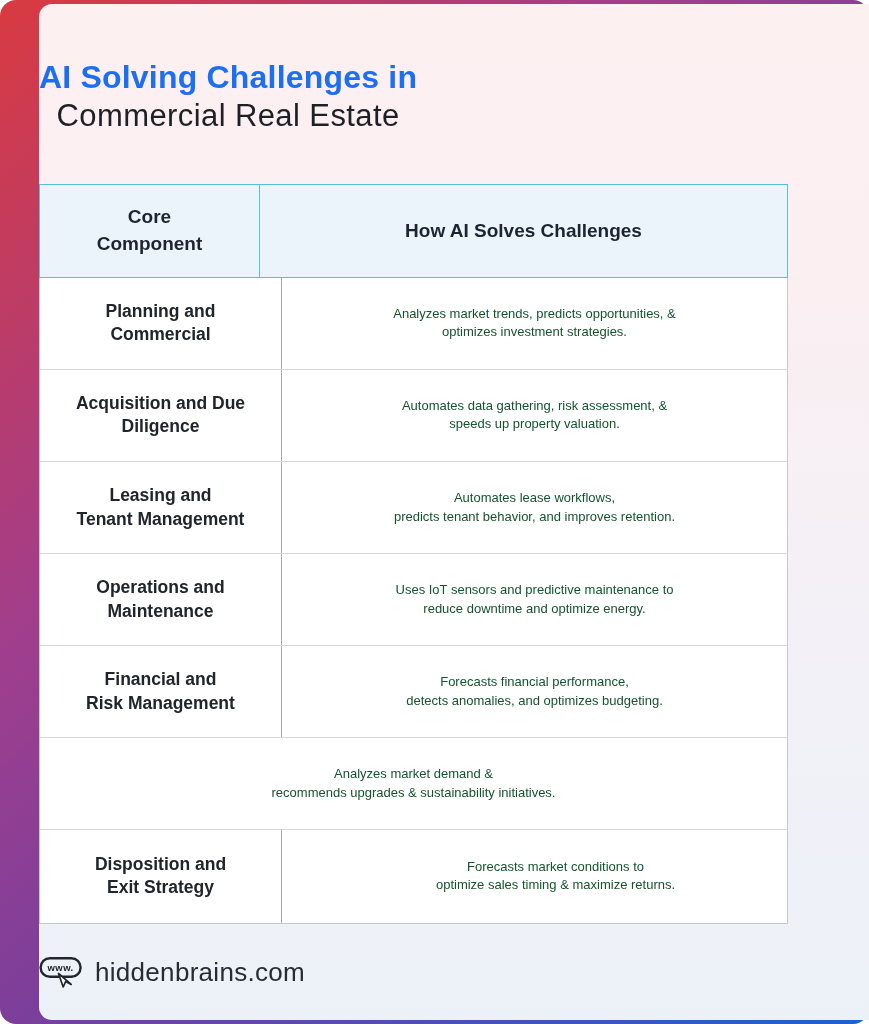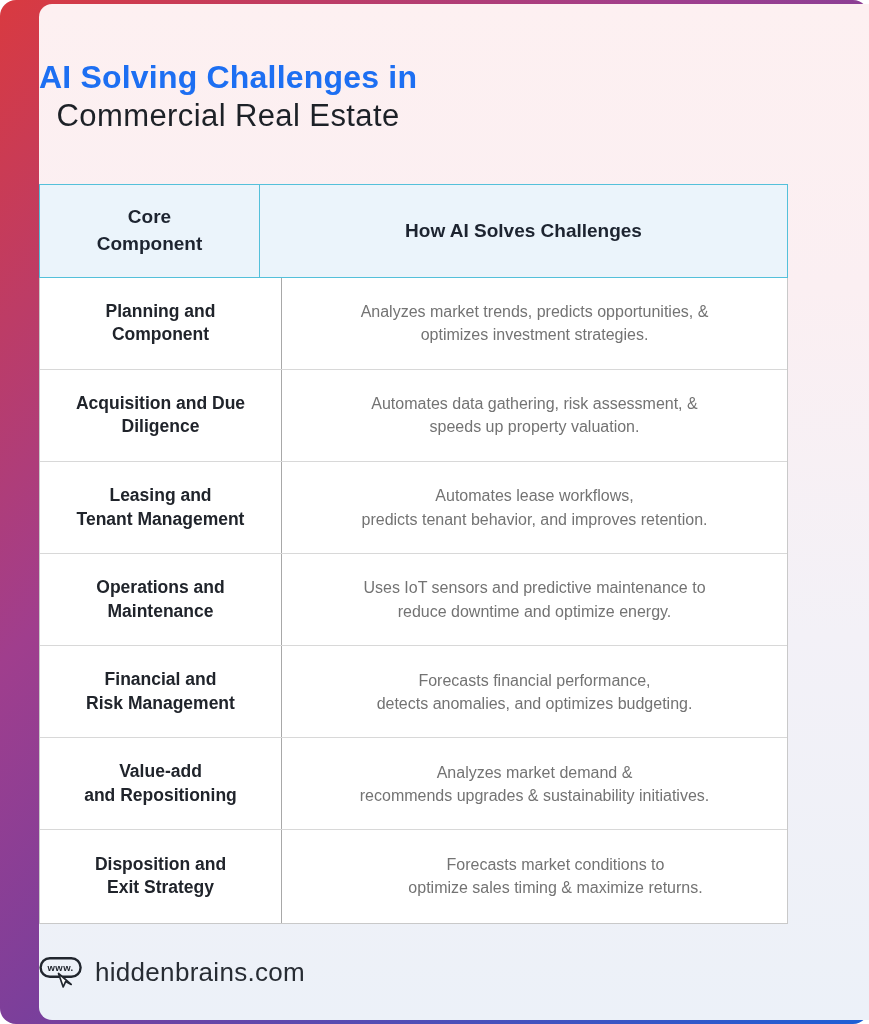--- a/index.html
+++ b/index.html
@@ -56,21 +56,21 @@
   .td {
     display: flex; align-items: center; justify-content: center;
     text-align: center; white-space: pre-line;
   }
   .td-left {
     width: 242px; border-right: 1.5px solid #a8a8a8;
     font-size: 17.5px; font-weight: 700; color: #20242b; line-height: 1.35;
   }
   .td-right {
     flex: 1;
-    font-size: 16px; font-weight: 400; color: #737373; line-height: 1.45;
+    font-size: 13px; font-weight: 400; color: #14532d; line-height: 1.45;
   }
 
   .footer {
     margin-top: 32px;
     display: flex; align-items: center; gap: 10px;
   }
   .footer-url { font-size: 26px; font-weight: 500; color: #272c33; letter-spacing: 0.3px; }
   .www-icon { display: block; }
 </style>
 </head>
@@ -86,21 +86,21 @@
 
     <div class="table">
       <div class="thead">
         <div class="th th-left">Core
 Component</div>
         <div class="th th-right">How AI Solves Challenges</div>
       </div>
       <div class="tbody">
         <div class="trow">
           <div class="td td-left">Planning and
-Component</div>
+Commercial</div>
           <div class="td td-right">Analyzes market trends, predicts opportunities, &amp;
 optimizes investment strategies.</div>
         </div>
         <div class="trow">
           <div class="td td-left">Acquisition and Due
 Diligence</div>
           <div class="td td-right">Automates data gathering, risk assessment, &amp;
 speeds up property valuation.</div>
         </div>
         <div class="trow">
@@ -115,22 +115,20 @@
           <div class="td td-right">Uses IoT sensors and predictive maintenance to
 reduce downtime and optimize energy.</div>
         </div>
         <div class="trow">
           <div class="td td-left">Financial and
 Risk Management</div>
           <div class="td td-right">Forecasts financial performance,
 detects anomalies, and optimizes budgeting.</div>
         </div>
         <div class="trow">
-          <div class="td td-left">Value-add
-and Repositioning</div>
           <div class="td td-right">Analyzes market demand &amp;
 recommends upgrades &amp; sustainability initiatives.</div>
         </div>
         <div class="trow">
           <div class="td td-left">Disposition and
 Exit Strategy</div>
           <div class="td td-right">Forecasts market conditions to
 optimize sales timing &amp; maximize returns.</div>
         </div>
       </div>

